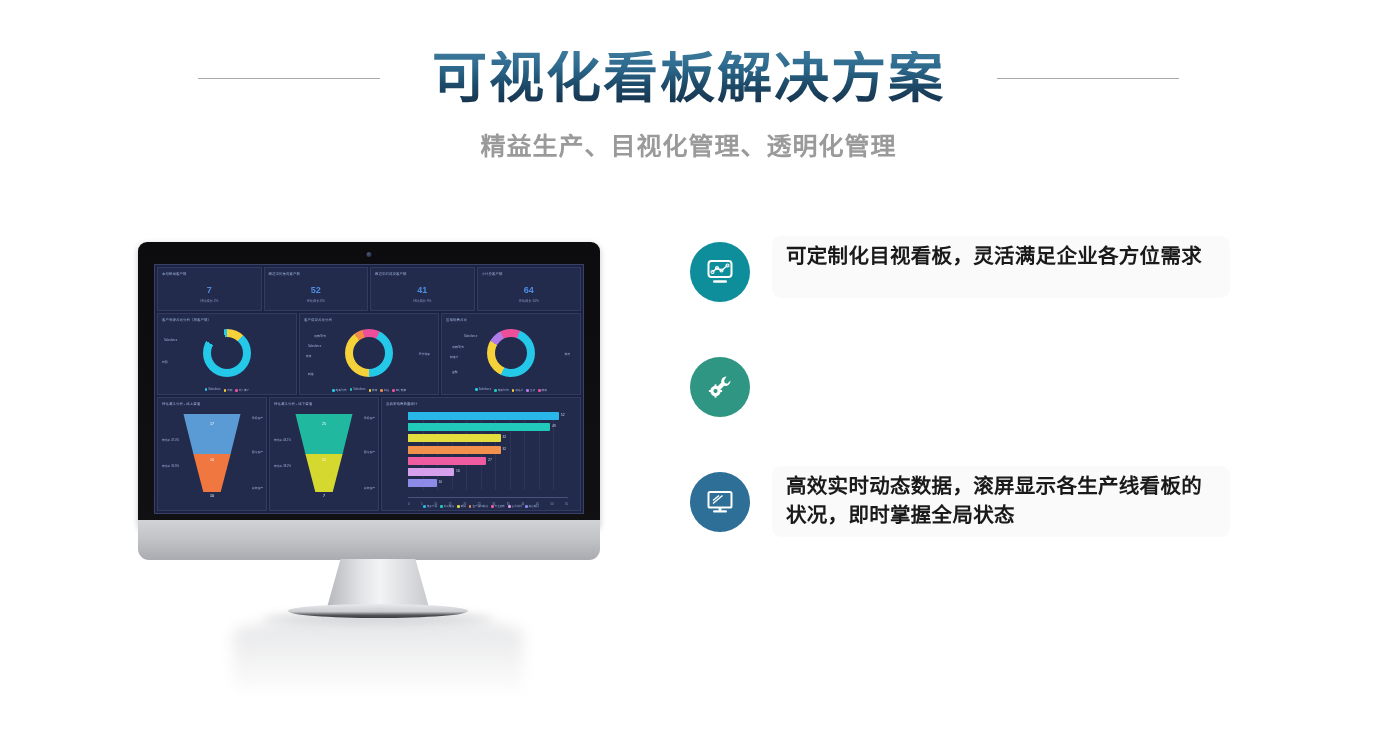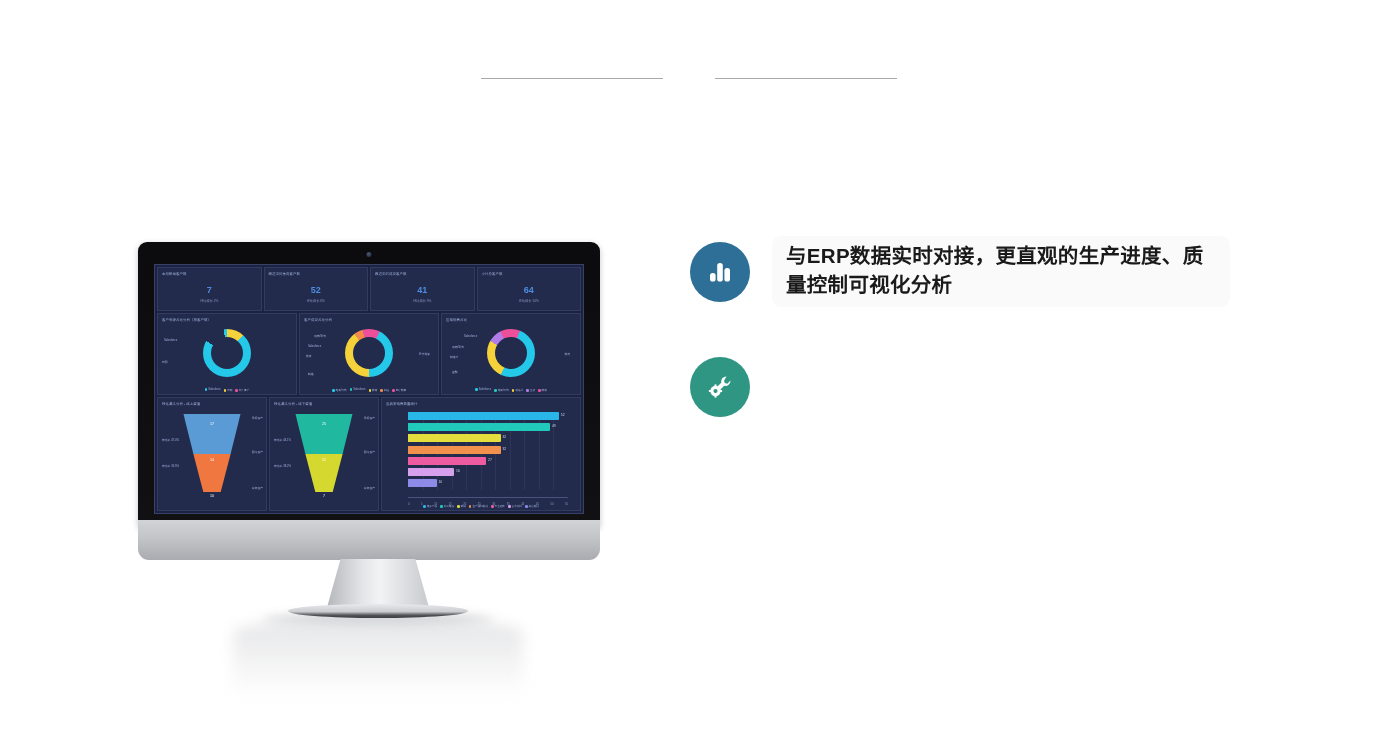--- a/index.html
+++ b/index.html
@@ -179,22 +179,24 @@
     font-size:20.5px; font-weight:bold; color:#1a1a1a;
     line-height:1.42; letter-spacing:.3px;
   }
 </style>
 </head>
 <body>
 
 <div class="header">
   <div class="title-row">
     <div class="rule"></div>
+    <h1 class="page-title">可视化看板解决方案</h1>
     <div class="rule"></div>
   </div>
+  <div class="page-subtitle">精益生产、目视化管理、透明化管理</div>
 </div>
 
 <div class="monitor-wrap">
 
   <div class="monitor-body">
     <div class="webcam"></div>
 
     <div class="screen">
       <div class="dash">
 
@@ -382,44 +384,62 @@
 
   <div class="monitor-chin"></div>
   <div class="stand-neck-grad"></div>
   <div class="base-shadow"></div>
   <div class="stand-base"></div>
   <div class="reflection"></div>
 </div>
 
 <div class="features">
 
-
   <div class="feature">
-    <div class="f-icon" style="background:#2d6f96">
+    <div class="f-icon" style="background:#0e8e9b">
       <svg width="34" height="34" viewBox="0 0 34 34" aria-hidden="true">
-        <rect x="7" y="18" width="5.6" height="8.5" rx="2.6" fill="#fff"></rect>
-        <rect x="14.2" y="8" width="5.6" height="18.5" rx="2.6" fill="#fff"></rect>
-        <rect x="21.4" y="13" width="5.6" height="13.5" rx="2.6" fill="#fff"></rect>
+        <rect x="5.5" y="6" width="23" height="16" rx="3" fill="none" stroke="#fff" stroke-width="2"></rect>
+        <polyline points="9.5,17 14,13 18.5,15.5 24.5,10.5" fill="none" stroke="#fff" stroke-width="1.5" stroke-linejoin="round"></polyline>
+        <circle cx="9.5" cy="17" r="1.5" fill="none" stroke="#fff" stroke-width="1.1"></circle>
+        <circle cx="14" cy="13" r="1.5" fill="none" stroke="#fff" stroke-width="1.1"></circle>
+        <circle cx="18.5" cy="15.5" r="1.5" fill="none" stroke="#fff" stroke-width="1.1"></circle>
+        <circle cx="24.5" cy="10.5" r="1.5" fill="none" stroke="#fff" stroke-width="1.1"></circle>
+        <rect x="10" y="25.3" width="14" height="2.4" rx="1.2" fill="#fff"></rect>
       </svg>
     </div>
     <div class="f-panel">
-      <div class="f-text">与ERP数据实时对接，更直观的生产进度、质量控制可视化分析</div>
+      <div class="f-text">可定制化目视看板，灵活满足企业各方位需求</div>
     </div>
   </div>
+
 
   <div class="feature">
     <div class="f-icon" style="background:#2e9683">
       <svg width="34" height="34" viewBox="0 0 34 34" aria-hidden="true">
         <path d="M23.5 6.5a5.2 5.2 0 0 0-5.3 6.3L9 22l3 3 9.2-9.2a5.2 5.2 0 0 0 6.3-5.3l-3.2 3.2-2.6-.6-.6-2.6z" fill="#fff"></path>
         <circle cx="12.5" cy="21" r="5.2" fill="#fff"></circle>
         <circle cx="12.5" cy="21" r="2.1" fill="#2e9683"></circle>
         <g fill="#fff">
           <rect x="11.5" y="14.4" width="2" height="2.6"></rect>
           <rect x="11.5" y="25" width="2" height="2.6"></rect>
           <rect x="5.9" y="20" width="2.6" height="2"></rect>
           <rect x="16.5" y="20" width="2.6" height="2"></rect>
         </g>
       </svg>
     </div>
   </div>
 
+  <div class="feature">
+    <div class="f-icon" style="background:#2d6f96">
+      <svg width="34" height="34" viewBox="0 0 34 34" aria-hidden="true">
+        <rect x="5.5" y="7" width="23" height="15.5" rx="1.6" fill="none" stroke="#fff" stroke-width="2"></rect>
+        <line x1="10" y1="15.5" x2="16" y2="10.5" stroke="#fff" stroke-width="1.4"></line>
+        <line x1="10" y1="18.5" x2="19.5" y2="10.5" stroke="#fff" stroke-width="1.4"></line>
+        <rect x="15.6" y="22.5" width="2.8" height="3.2" fill="#fff"></rect>
+        <rect x="10" y="25.3" width="14" height="2.2" rx="1.1" fill="#fff"></rect>
+      </svg>
+    </div>
+    <div class="f-panel">
+      <div class="f-text">高效实时动态数据，滚屏显示各生产线看板的状况，即时掌握全局状态</div>
+    </div>
+  </div>
 
 </div>
 
 </body></html>

